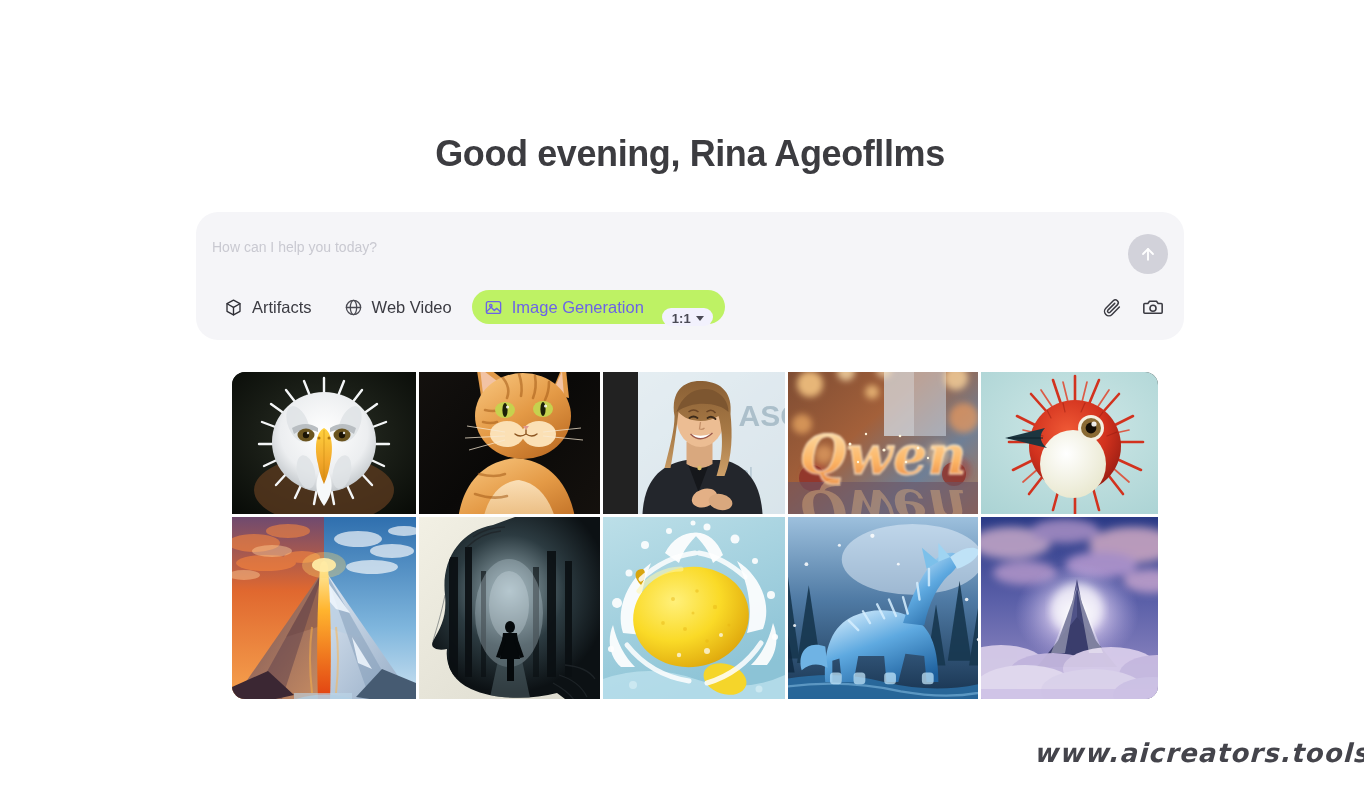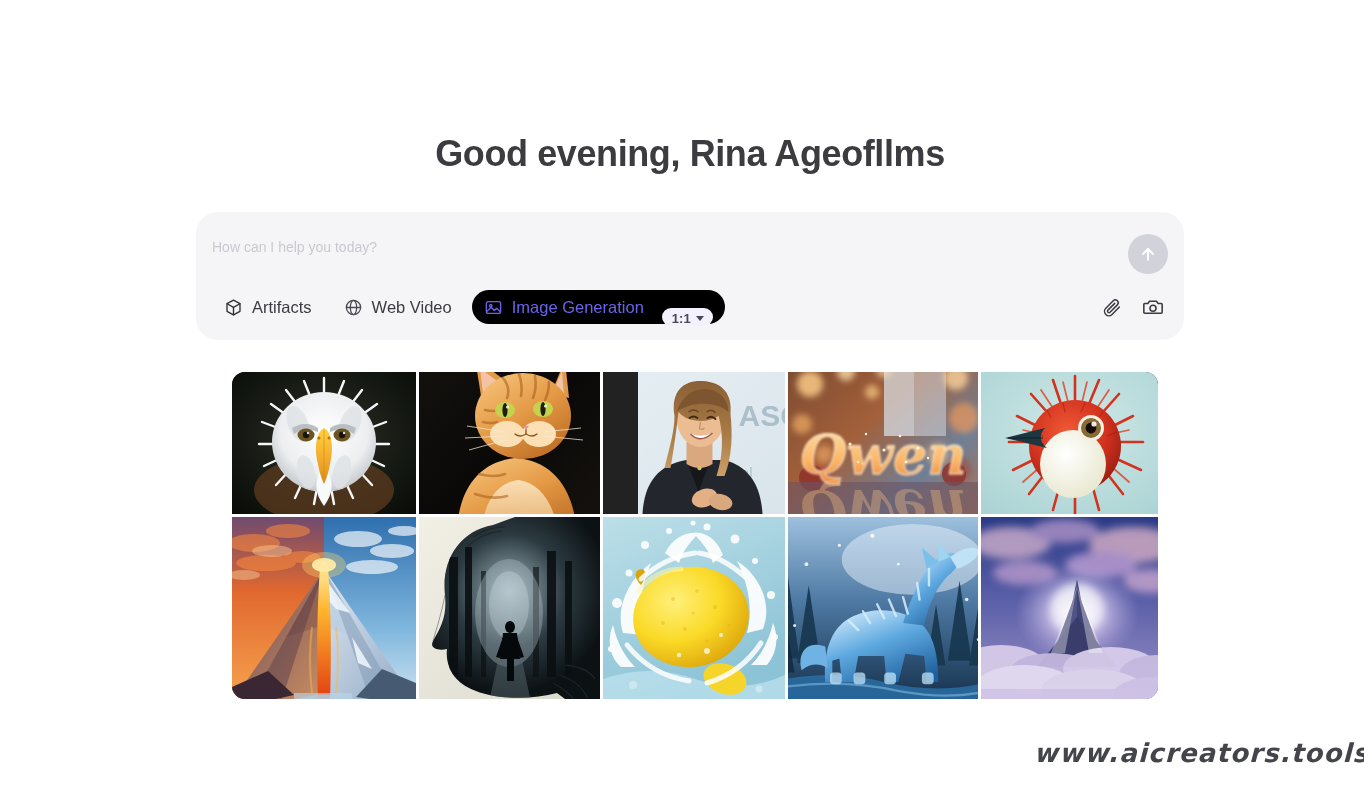--- a/index.html
+++ b/index.html
@@ -47,21 +47,21 @@
     display: flex; align-items: center; gap: 9px;
     height: 34px; padding: 0 12px;
     border-radius: 17px;
     font-size: 16.5px; color: #3b3b42;
     cursor: pointer; white-space: nowrap;
     background: transparent; border: none;
     font-family: inherit;
   }
   .tool .ticon { display: flex; align-items: center; }
   .tool.active {
-    background: #000000; color: #6b63e8;
+    background: #bef264; color: #6b63e8;
   }
   .tool.active .ticon svg { stroke: #6b63e8; }
   .ratio-chip {
     display: inline-flex; align-items: center; gap: 5px;
     margin-left: 9px; padding: 3px 9px 0 10px;
     background: #f2f1fd; border-radius: 11px;
     font-size: 13px; font-weight: 700; color: #4a4a55;
     cursor: pointer;
     margin-top: 20px;
   }

